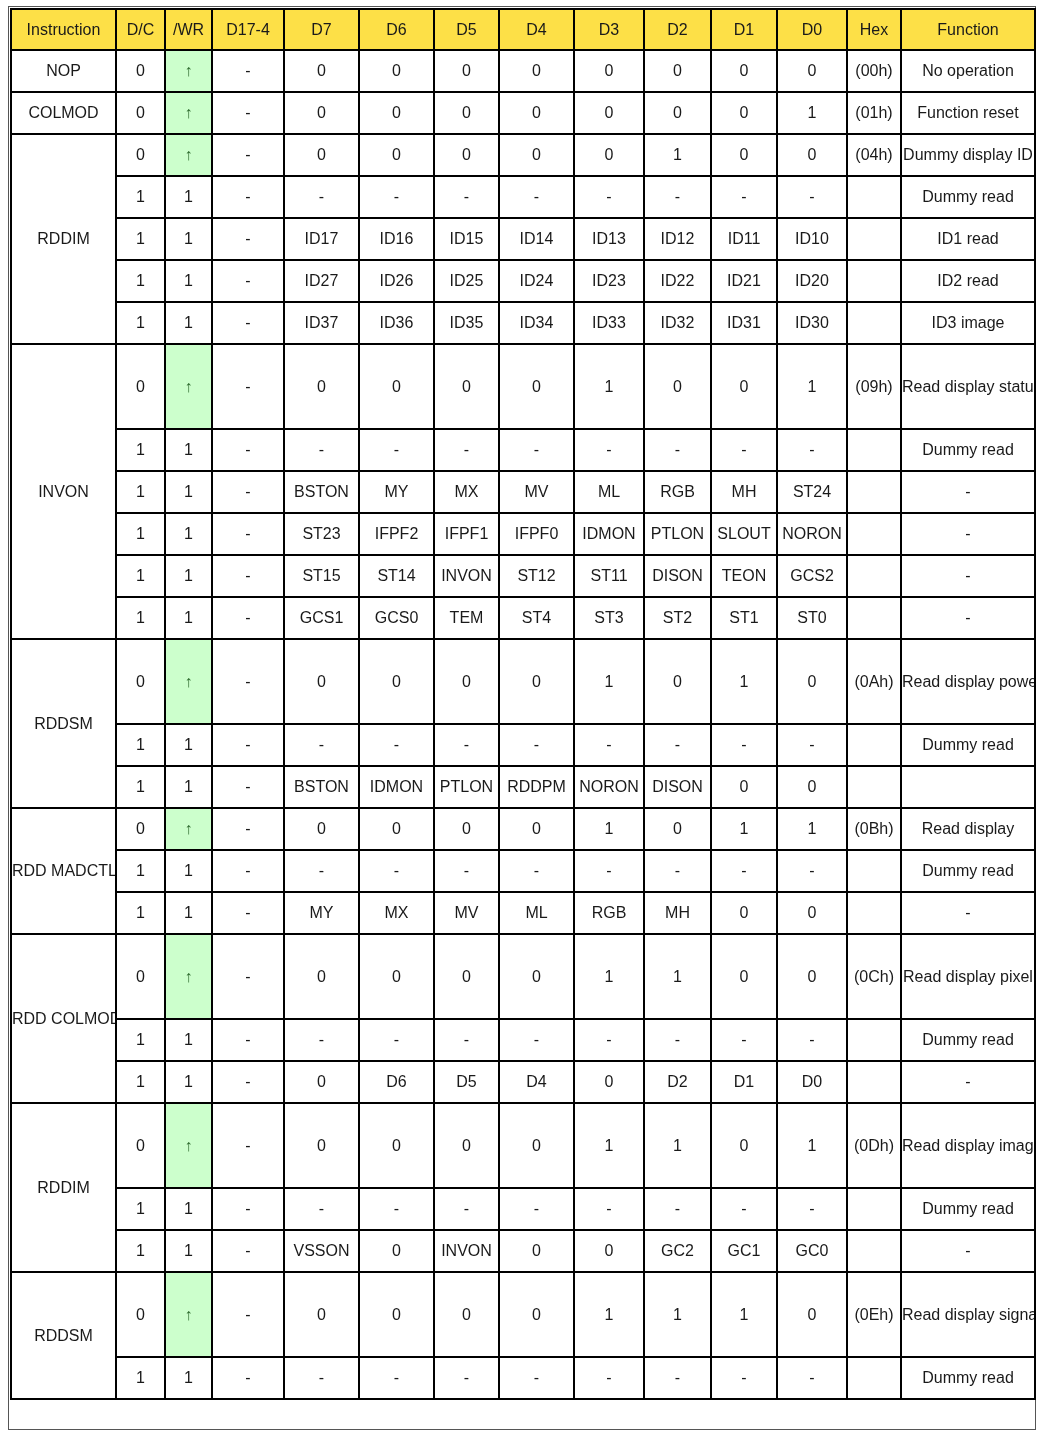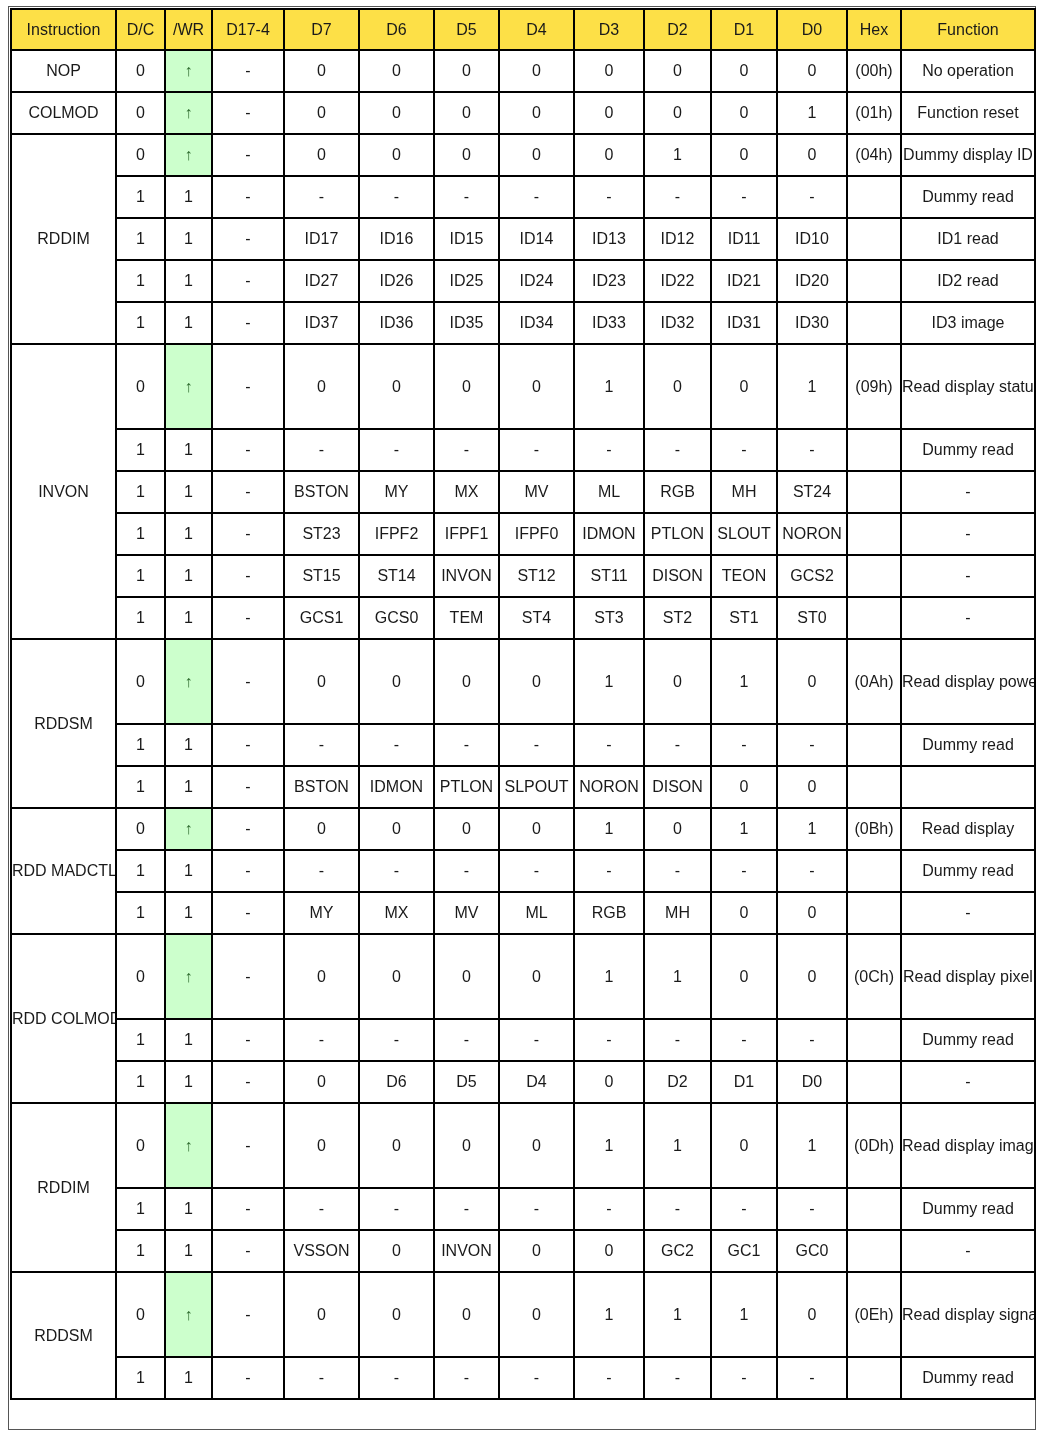--- a/index.html
+++ b/index.html
@@ -289,21 +289,21 @@
         <td></td>
         <td>Dummy read</td>
       </tr>
       <tr>
         <td>1</td>
         <td>1</td>
         <td>-</td>
         <td>BSTON</td>
         <td>IDMON</td>
         <td>PTLON</td>
-        <td>SLPOUT</td>
+        <td>RDDPM</td>
         <td>NORON</td>
         <td>DISON</td>
         <td>0</td>
         <td>0</td>
         <td></td>
         <td></td>
       </tr>
       <tr>
         <td class="instr" rowspan="3">RDD MADCTL</td>
         <td>0</td>

